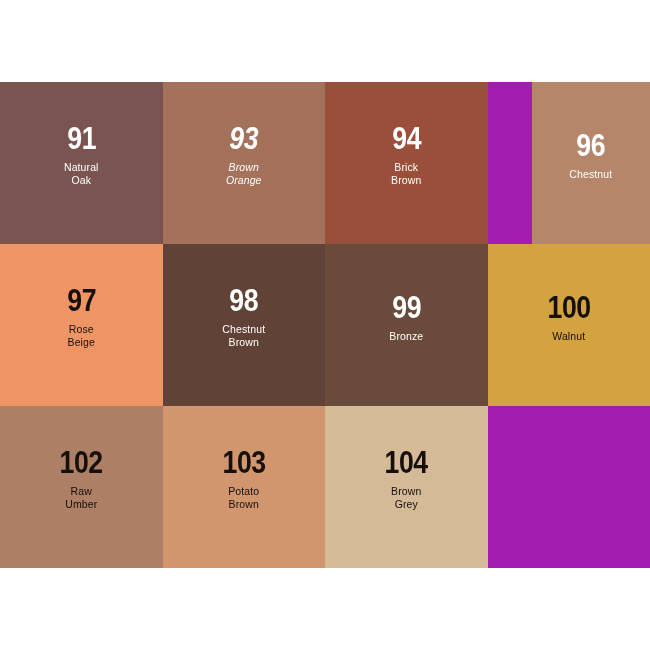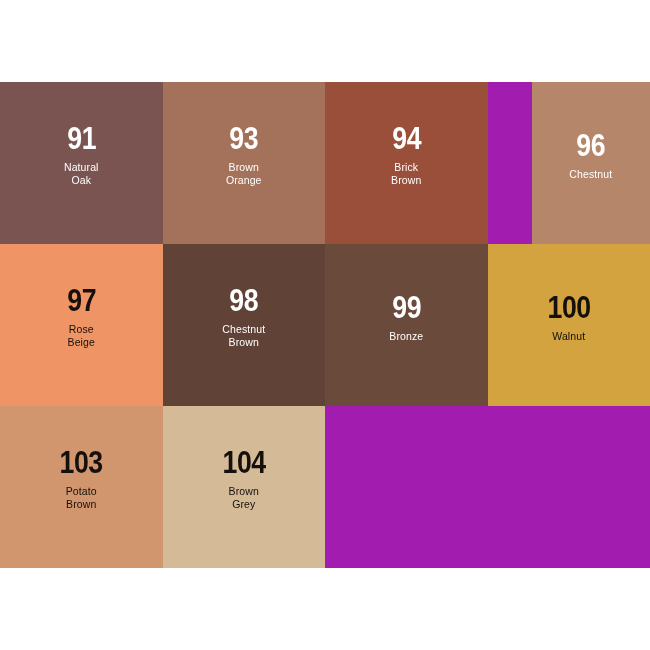--- a/index.html
+++ b/index.html
@@ -77,21 +77,21 @@
 <body>
 
 <div id="palette-board" style="background: #a21caf;">
     <div class="swatch text-light" style="background: rgb(122, 84, 80);">
       <div class="swatch-content">
         <div class="swatch-number">91</div>
         <div class="swatch-label">Natural
 Oak</div>
       </div>
     </div>
-    <div class="swatch text-light" style="background: rgb(164, 113, 90);">
+    <div class="swatch text-light" style="background: rgb(164, 113, 90); font-style: italic;">
       <div class="swatch-content">
         <div class="swatch-number">93</div>
         <div class="swatch-label">Brown
 Orange</div>
       </div>
     </div>
     <div class="swatch text-light" style="background: rgb(154, 79, 58); align-items: center;">
       <div class="swatch-content">
         <div class="swatch-number">94</div>
         <div class="swatch-label">Brick
@@ -123,20 +123,27 @@
         <div class="swatch-number">99</div>
         <div class="swatch-label">Bronze</div>
       </div>
     </div>
     <div class="swatch text-dark" style="background: rgb(210, 163, 63);">
       <div class="swatch-content">
         <div class="swatch-number">100</div>
         <div class="swatch-label">Walnut</div>
       </div>
     </div>
+    <div class="swatch text-dark" style="background: rgb(173, 127, 100);">
+      <div class="swatch-content">
+        <div class="swatch-number">102</div>
+        <div class="swatch-label">Raw
+Umber</div>
+      </div>
+    </div>
     <div class="swatch text-dark" style="background: rgb(210, 150, 110);">
       <div class="swatch-content">
         <div class="swatch-number">103</div>
         <div class="swatch-label">Potato
 Brown</div>
       </div>
     </div>
     <div class="swatch text-dark" style="background: rgb(212, 186, 151);">
       <div class="swatch-content">
         <div class="swatch-number">104</div>

